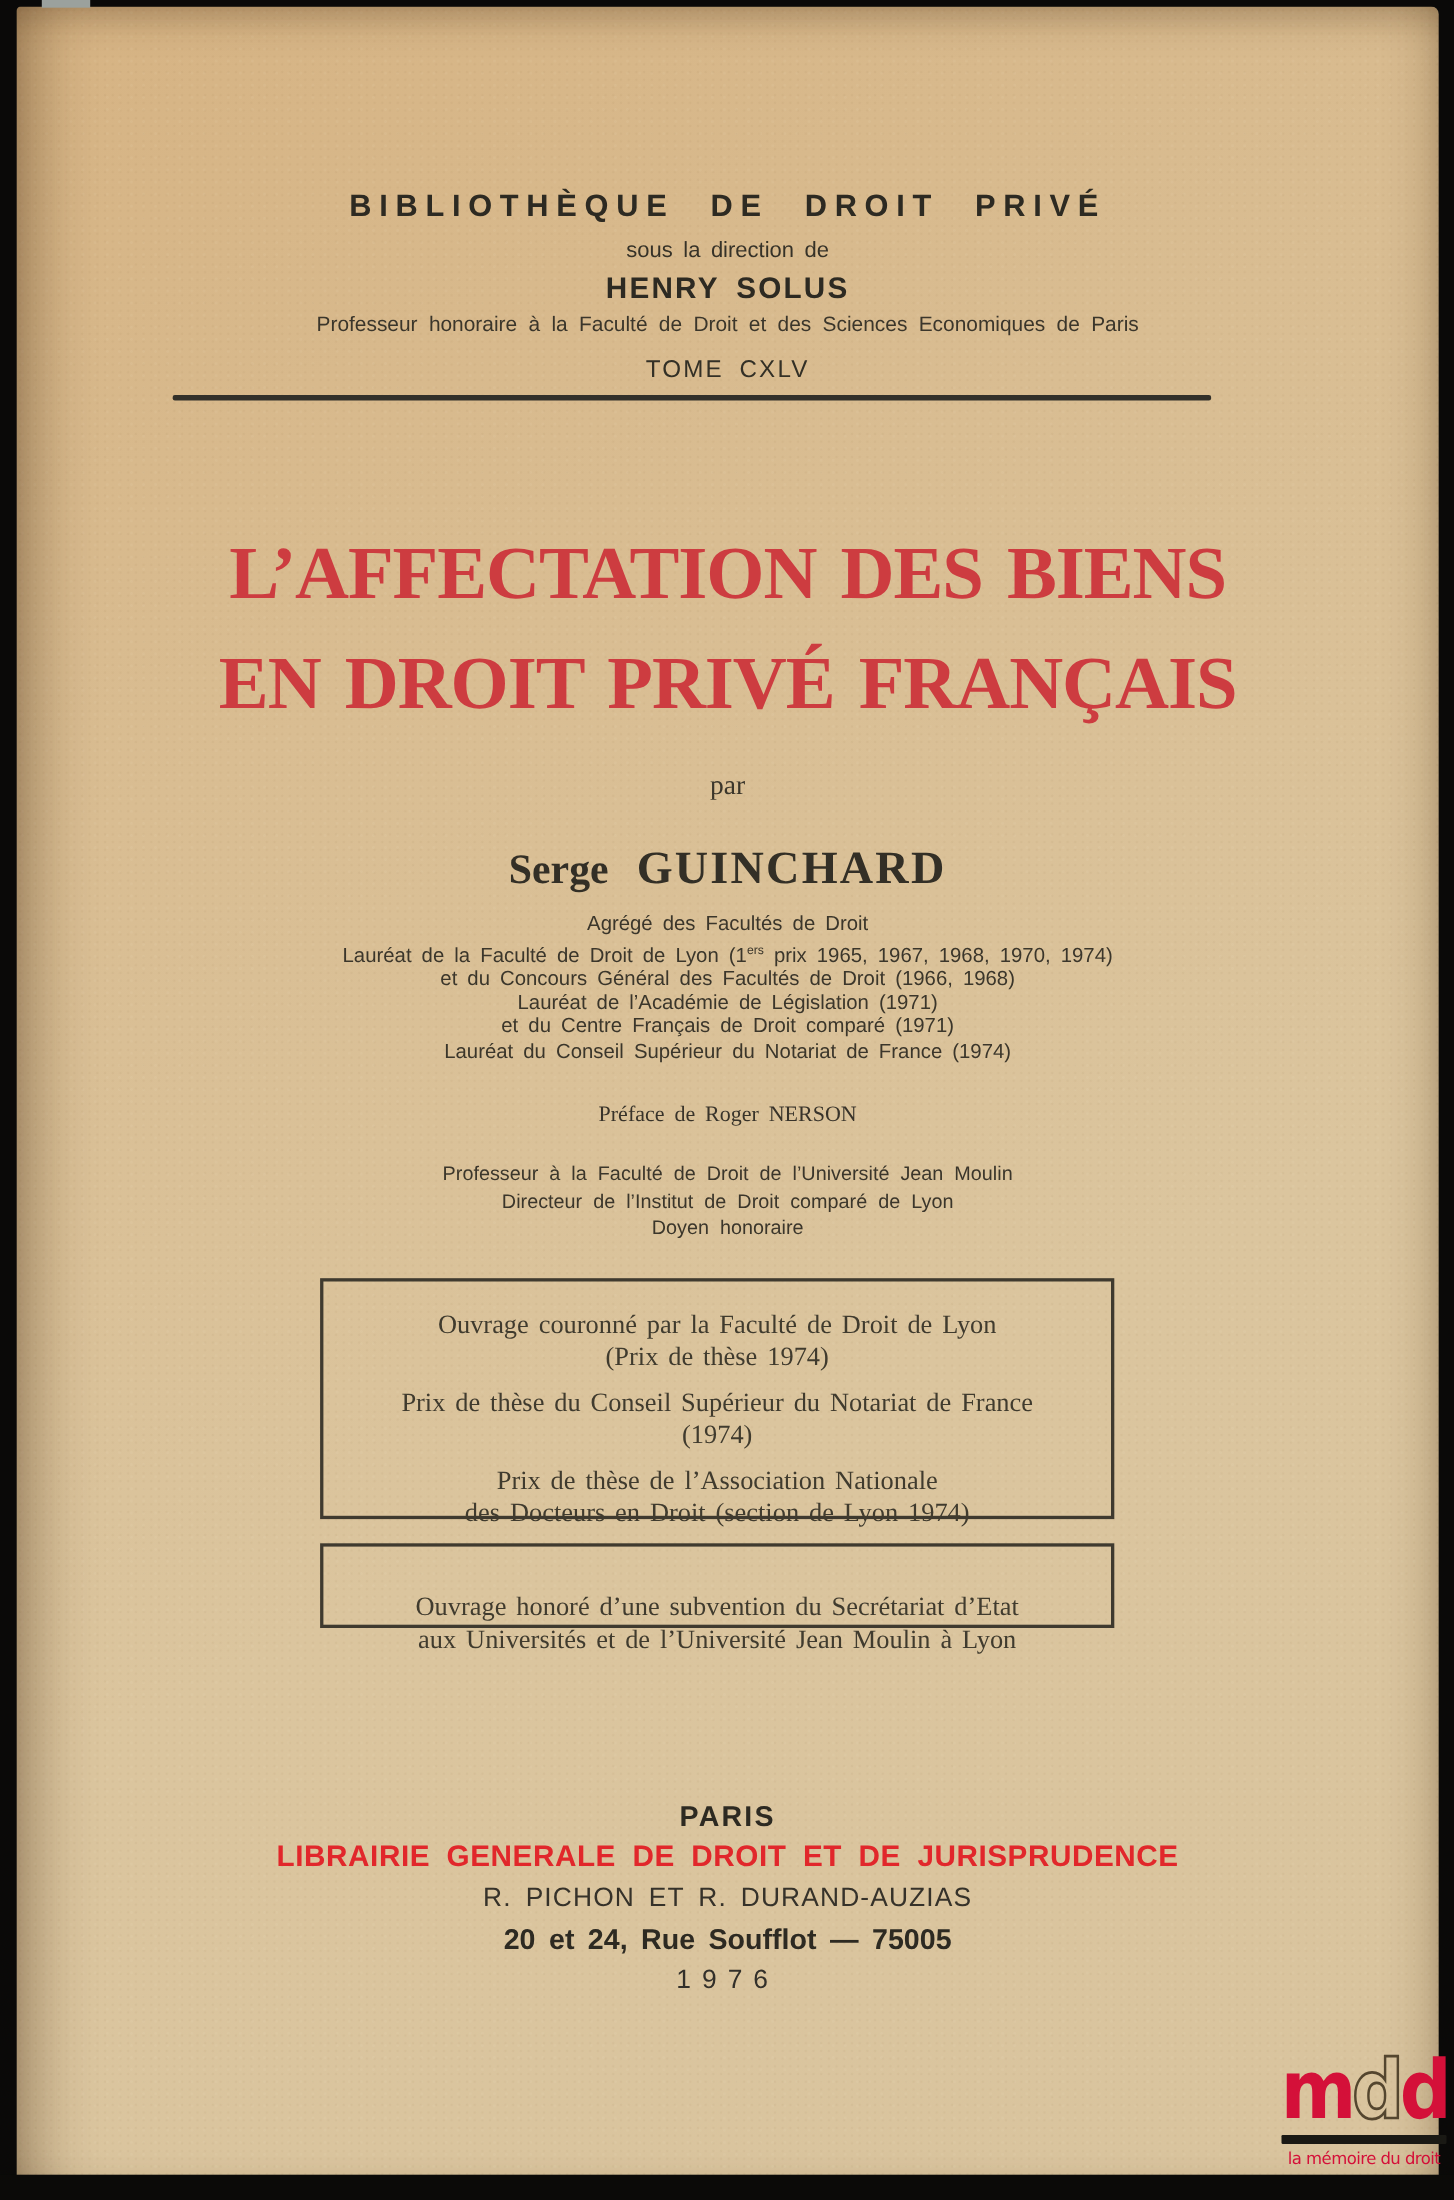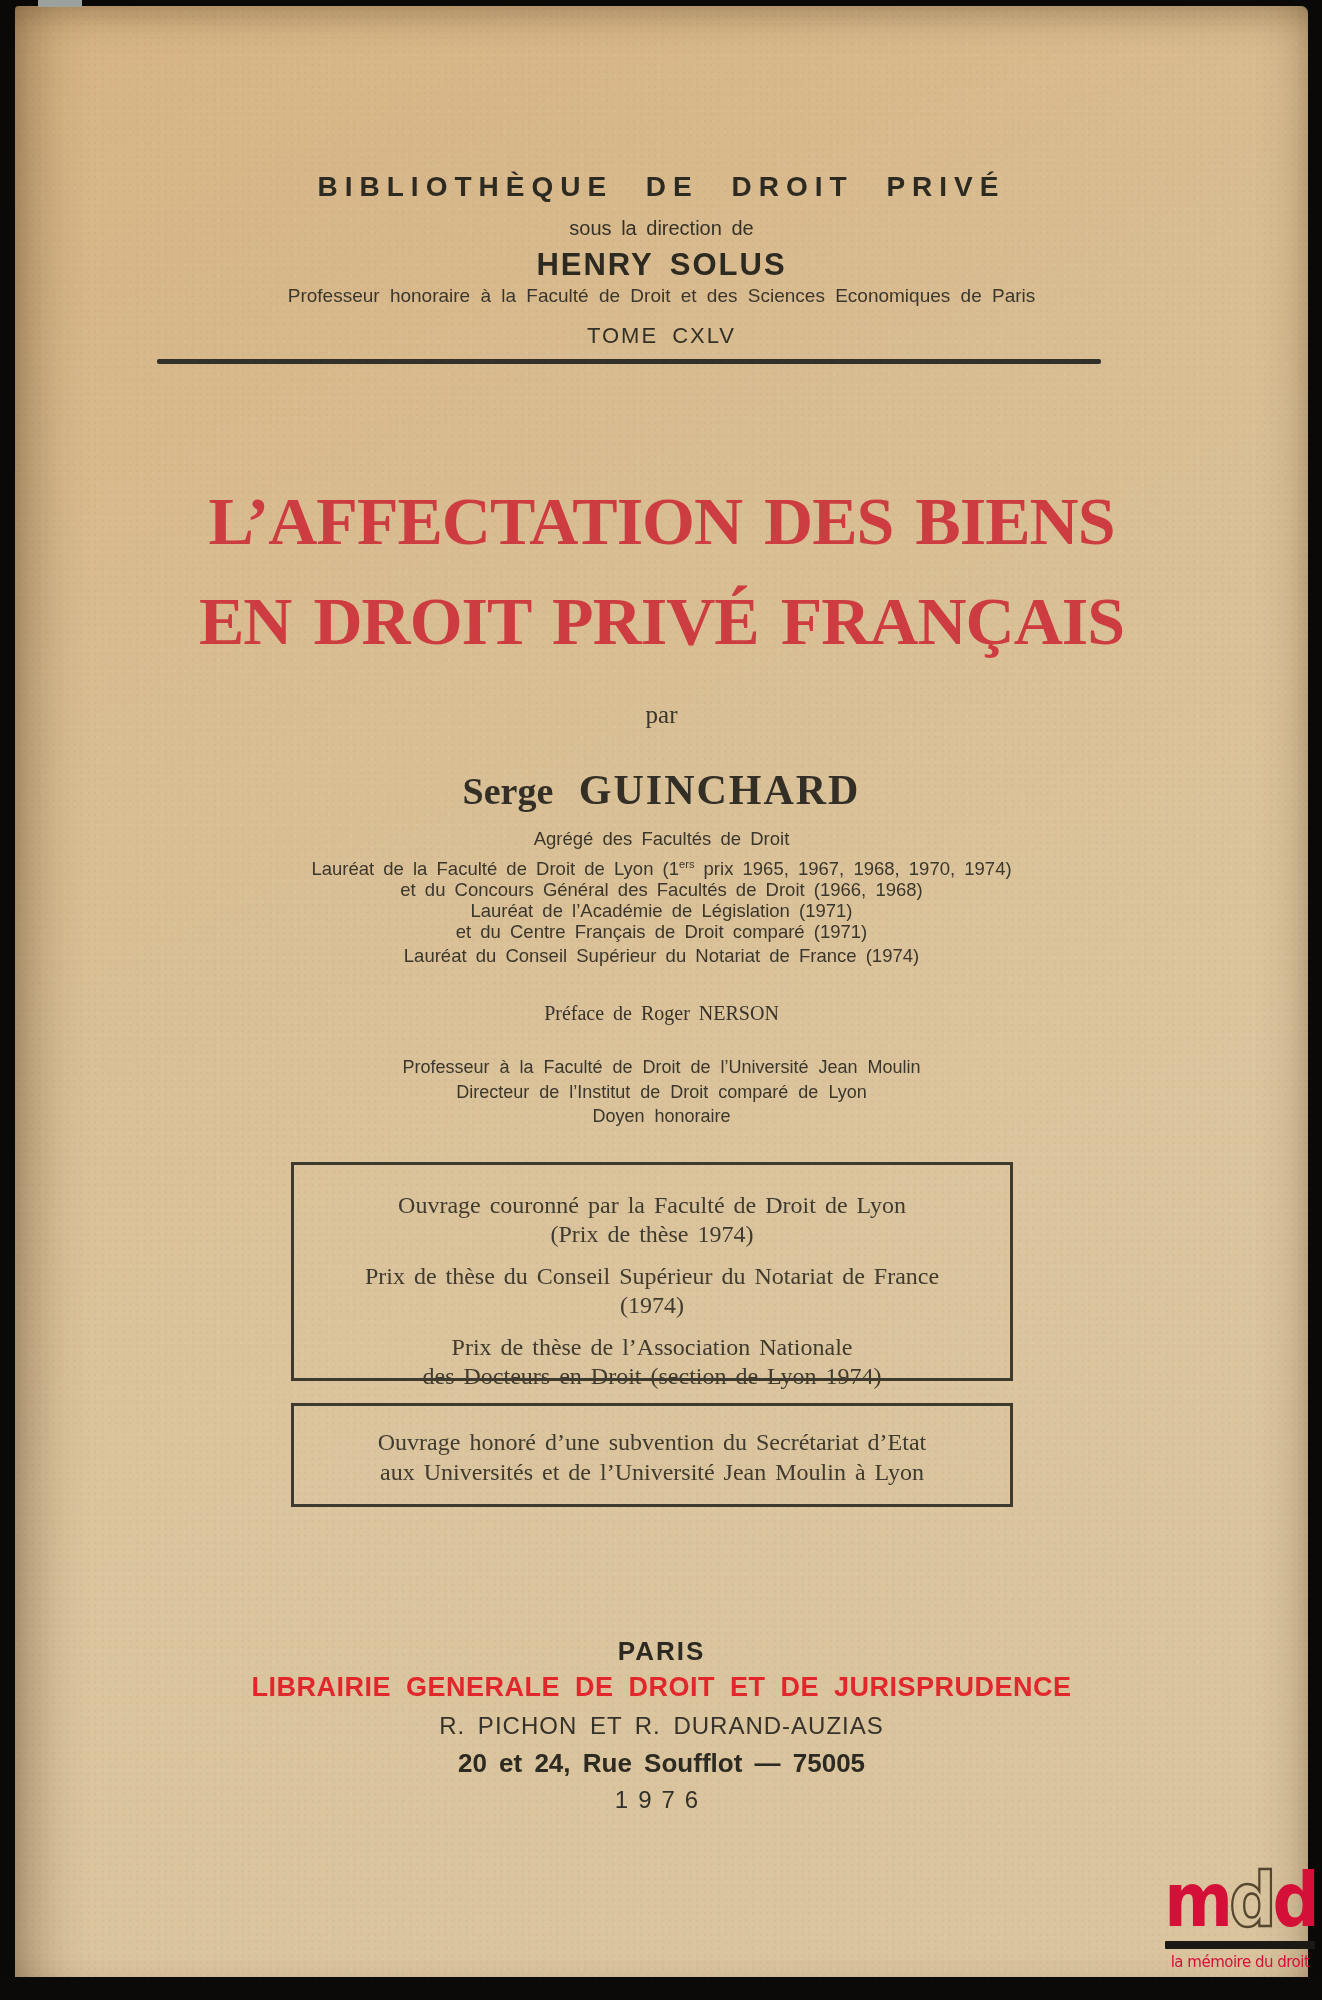--- a/index.html
+++ b/index.html
@@ -15,21 +15,21 @@
          box-shadow: inset 46px 0 55px -32px rgba(60,35,10,0.40),
                      inset -32px 0 48px -30px rgba(60,35,10,0.30),
                      inset 0 32px 38px -26px rgba(60,35,10,0.28),
                      inset 0 -30px 38px -26px rgba(80,50,20,0.30);
          border-radius:4px 7px 12px 22px;}
   .abs{position:absolute;left:0;right:0;text-align:center;}
   .sans-sm{font-size:19px;word-spacing:5px;color:#3b362b;}
 
   .series{top:165px;font-size:28px;font-weight:bold;letter-spacing:7px;word-spacing:18px;color:#2d2a22;}
   .direction{top:211px;font-size:20px;word-spacing:4px;color:#363228;}
-  .director{top:241px;font-size:31px;font-weight:bold;letter-spacing:2px;word-spacing:6px;color:#2d2a22;}
+  .director{top:241px;font-size:27px;font-weight:bold;letter-spacing:2px;word-spacing:6px;color:#2d2a22;}
   .director-title{top:279px;}
   .tome{top:317px;font-size:22px;letter-spacing:2px;word-spacing:6px;color:#333026;}
   .rule{position:absolute;top:353px;left:142px;width:944px;height:5px;background:#32302a;border-radius:2px;}
 
   .title{font-family:"Liberation Serif",serif;font-weight:bold;color:#cd3c40;
          font-size:68px;letter-spacing:-1px;word-spacing:6px;}
   .title1{top:476px;}
   .title2{top:576px;}
 
   .par{top:695px;font-family:"Liberation Serif",serif;font-size:25px;color:#3b362b;}
@@ -45,21 +45,21 @@
   sup{font-size:60%;vertical-align:super;letter-spacing:0;}
 
   .preface{top:996px;font-family:"Liberation Serif",serif;font-size:20px;color:#38332a;word-spacing:4px;}
   .preface-titles{top:1049px;font-size:18px;line-height:24.5px;word-spacing:5px;color:#3b362b;}
 
   .box{position:absolute;left:276px;width:722px;border:3px solid #3f3a2f;box-sizing:border-box;
        font-family:"Liberation Serif",serif;font-size:24px;color:#403b2e;text-align:center;
        word-spacing:3px;}
   .box1{top:1156px;height:219px;padding-top:26px;}
   .box1 p{margin:0 0 13px 0;line-height:29px;}
-  .box2{top:1397px;height:104px;padding-top:21px;line-height:30px;}
+  .box2{top:1397px;height:77px;padding-top:40px;line-height:30px;}
 
   .city{top:1630px;font-size:26px;font-weight:bold;letter-spacing:2px;color:#2d2a22;}
   .publisher{top:1666px;font-size:27px;font-weight:bold;word-spacing:7px;letter-spacing:0.5px;color:#e1272b;}
   .printers{top:1706px;font-size:24px;letter-spacing:1px;word-spacing:5px;color:#36322a;}
   .address{top:1742px;font-size:26px;font-weight:bold;word-spacing:5px;color:#2d2a22;}
   .year{top:1780px;font-size:24px;letter-spacing:10px;color:#33302a;}
 
   .bottom-band{position:absolute;left:0;bottom:0;width:100%;height:23px;background:#0b0a08;z-index:5;}
 
   .watermark{position:absolute;left:1163px;top:1872px;width:154px;z-index:6;text-align:center;}

